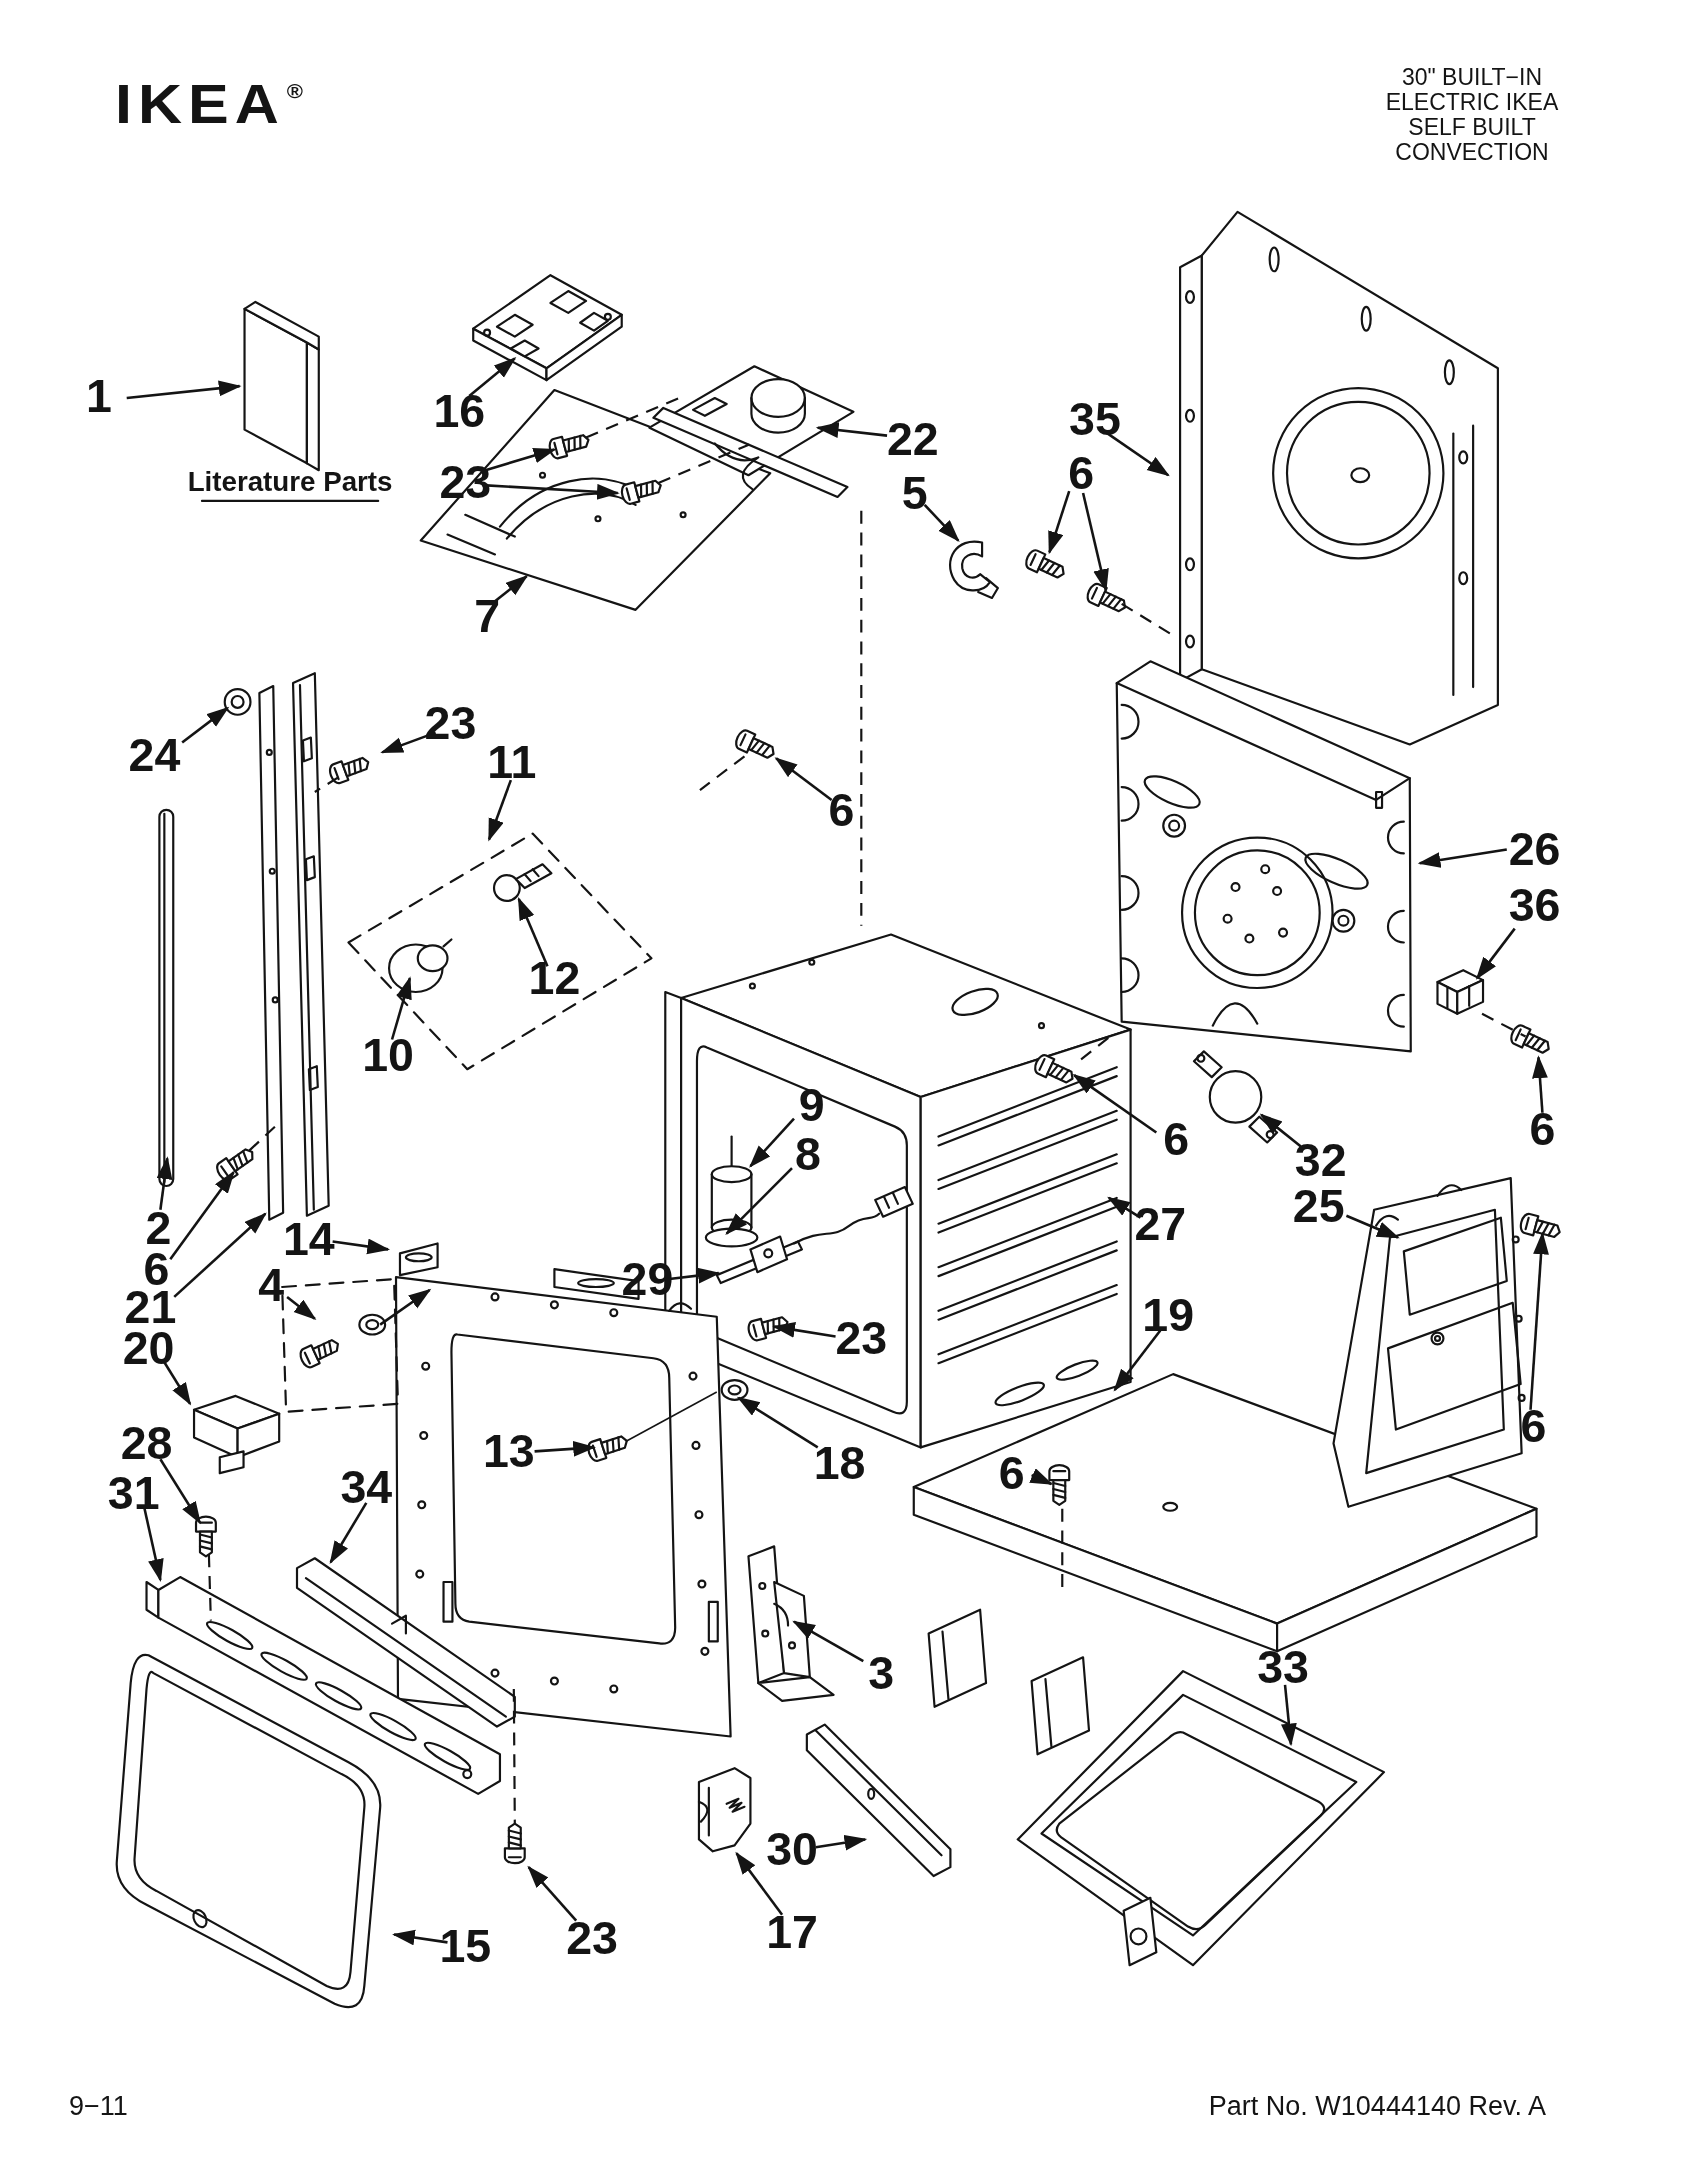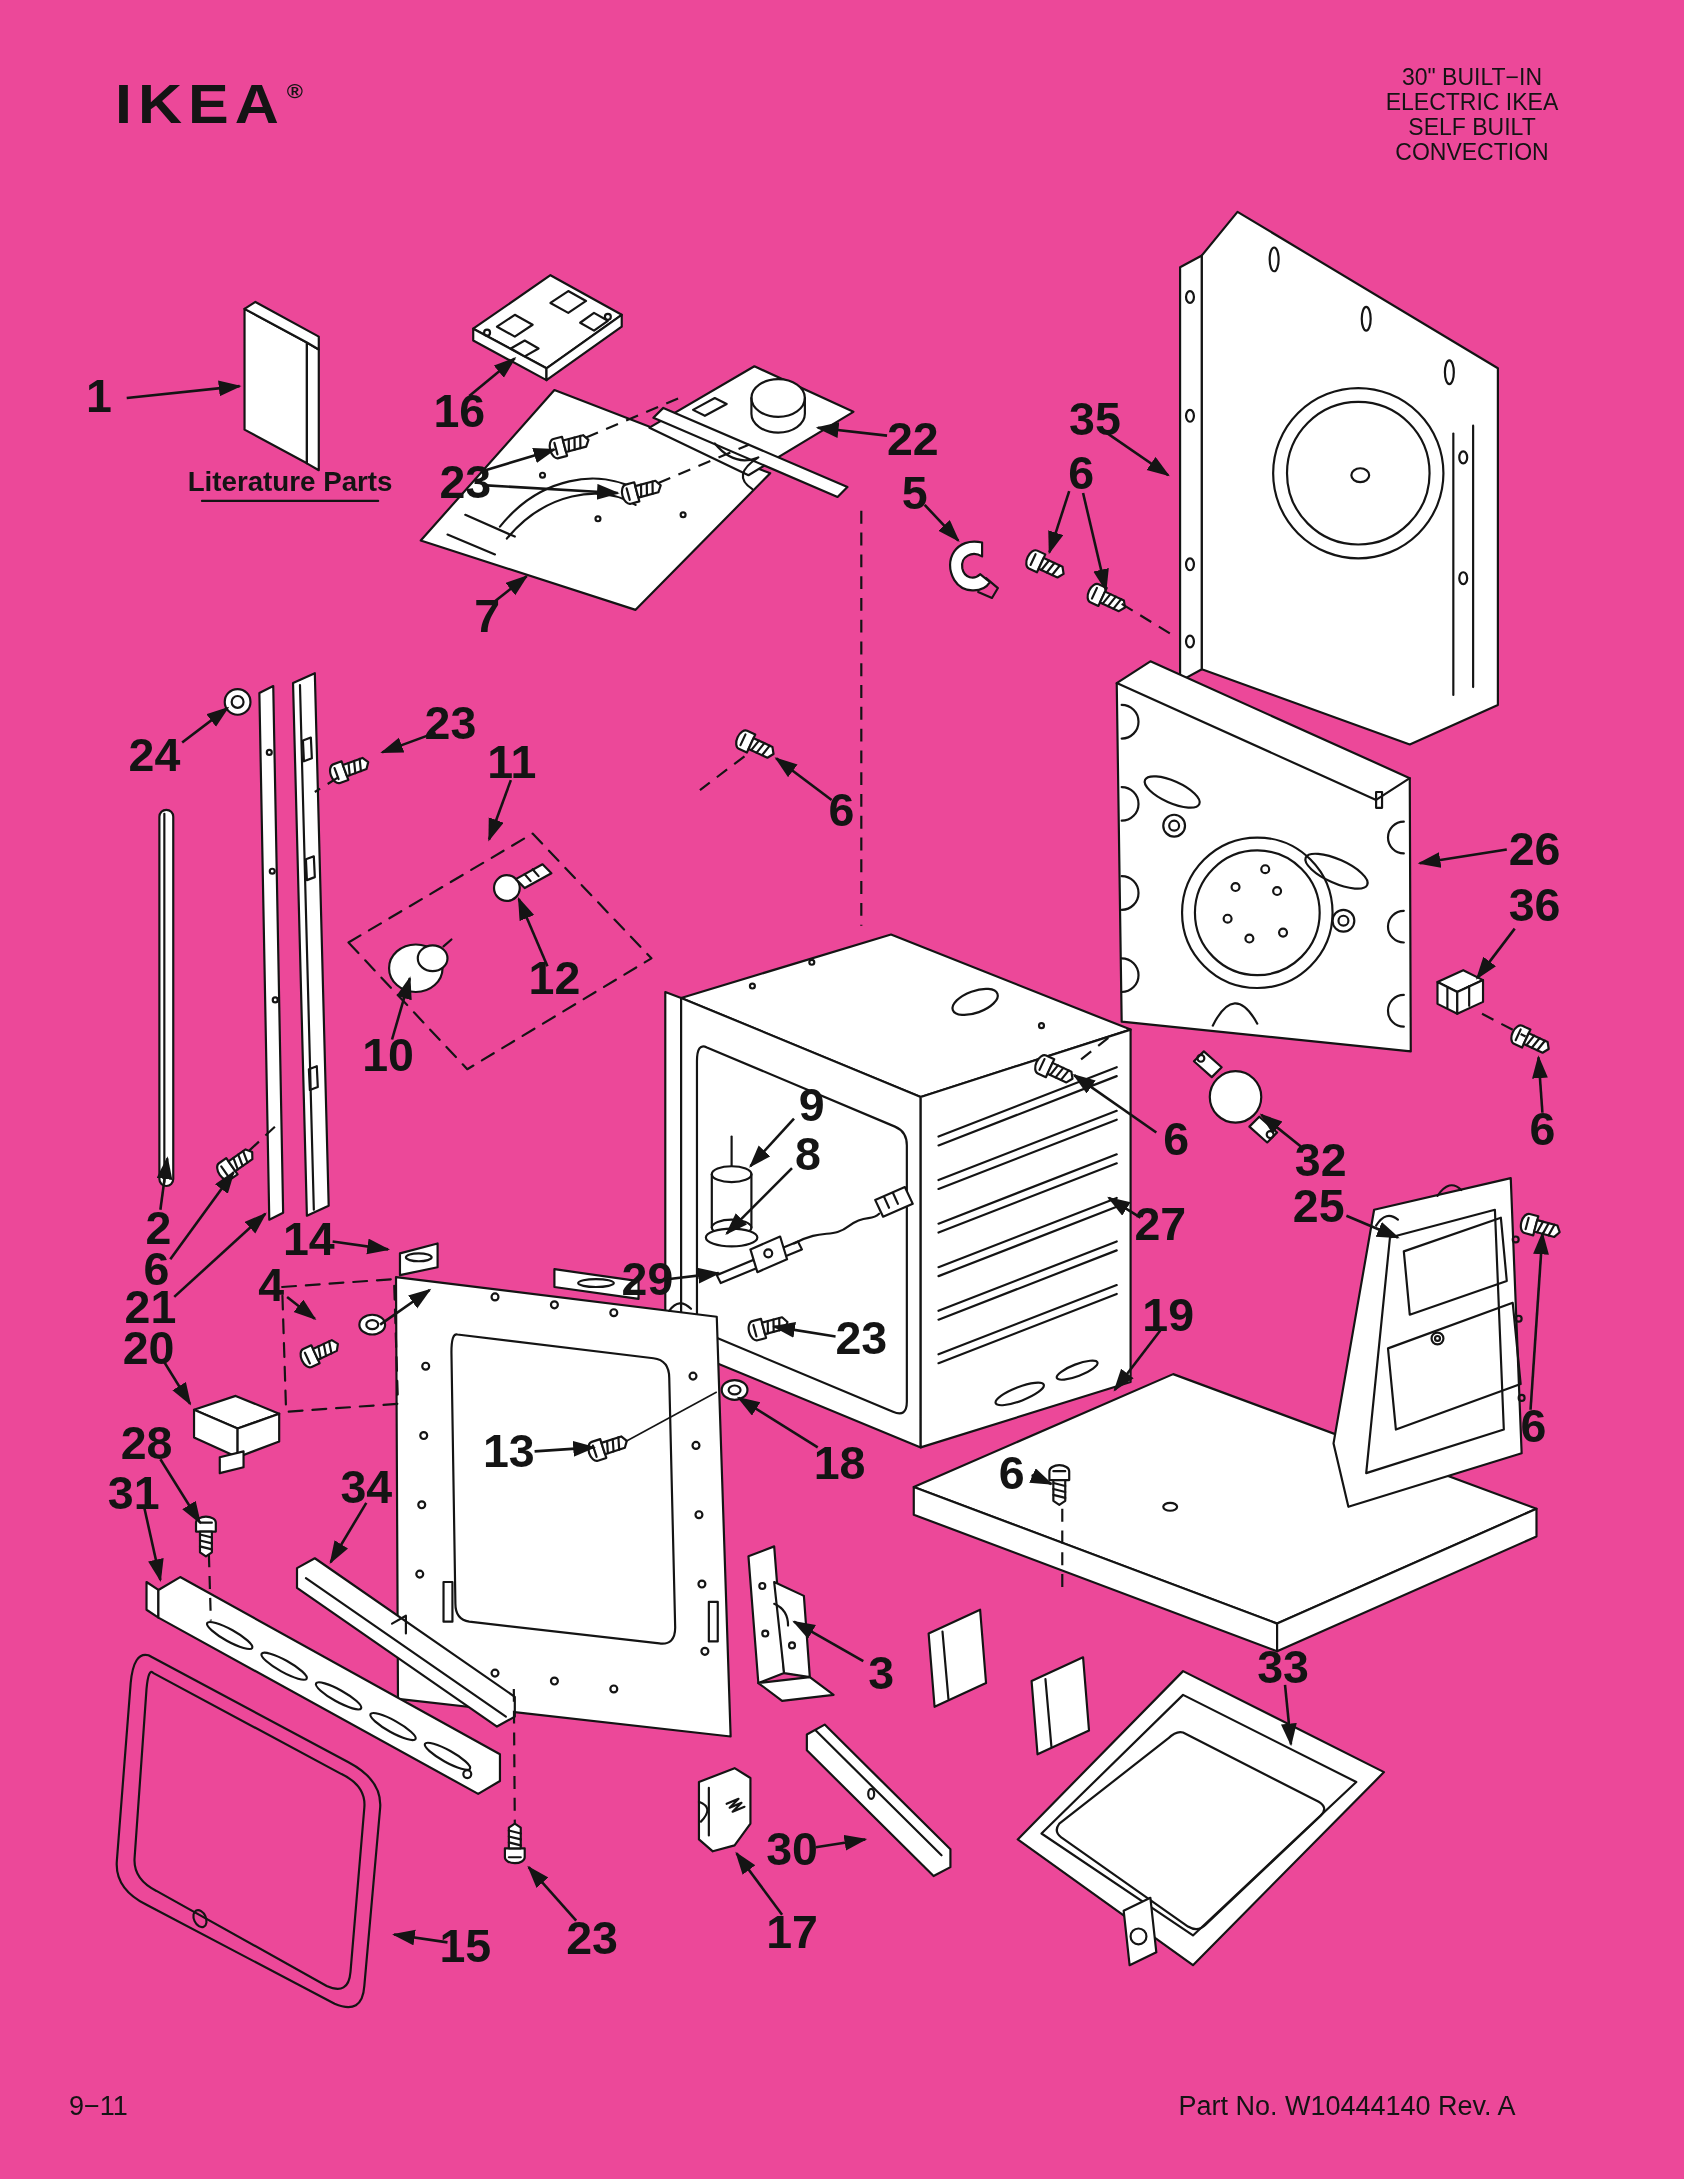--- a/index.html
+++ b/index.html
@@ -1,25 +1,25 @@
 <!DOCTYPE html>
 <html style="--ink: #141414;"><head>
 <meta charset="utf-8">
 <style>
   :root{ --ink:#141414; }
   html,body{margin:0;padding:0;background:#9a9a9a;}
-  .page{position:relative;width:1684px;height:2179px;background:#ec4899;margin:0 auto;
+  .page{position:relative;width:1684px;height:2179px;background:#ffffff;margin:0 auto;
         font-family:"Liberation Sans",sans-serif;color:var(--ink);overflow:hidden;}
   .abs{position:absolute;}
   .logo{left:115px;top:69px;font-weight:bold;font-size:61px;letter-spacing:6px;transform:scaleY(0.92);}
   .logo .reg{font-size:22px;vertical-align:28px;letter-spacing:0;margin-left:2px;}
   .model-block{left:664px;top:103px;width:396px;text-align:center;font-weight:bold;font-size:29px;line-height:40px;}
   .desc-block{left:1358px;top:65px;width:228px;text-align:center;font-size:23px;line-height:25px;}
   .footer-left{left:69px;top:2091px;font-size:27px;}
-  .footer-right{left:1148px;top:2091px;width:398px;text-align:center;font-size:27px;}
+  .footer-right{left:1148px;top:2091px;width:398px;text-align:right;font-size:27px;}
   svg.diagram{position:absolute;left:0;top:0;}
   .part{stroke:var(--ink);stroke-width:2.2;fill:none;stroke-linejoin:round;stroke-linecap:round;}
   .fill > *{fill:#ffffff;}
   .fill [fill="none"]{fill:none;}
   .leader{stroke:var(--ink);stroke-width:2.6;}
   .dash{stroke:var(--ink);stroke-width:2.2;stroke-dasharray:13 9;}
   .thin{stroke:var(--ink);stroke-width:1.6;}
   .callout{font-family:"Liberation Sans",sans-serif;font-weight:bold;font-size:47px;fill:var(--ink);
            text-anchor:middle;dominant-baseline:central;}
   .svgcaption{font-family:"Liberation Sans",sans-serif;font-weight:bold;font-size:28px;fill:var(--ink);text-anchor:middle;}

